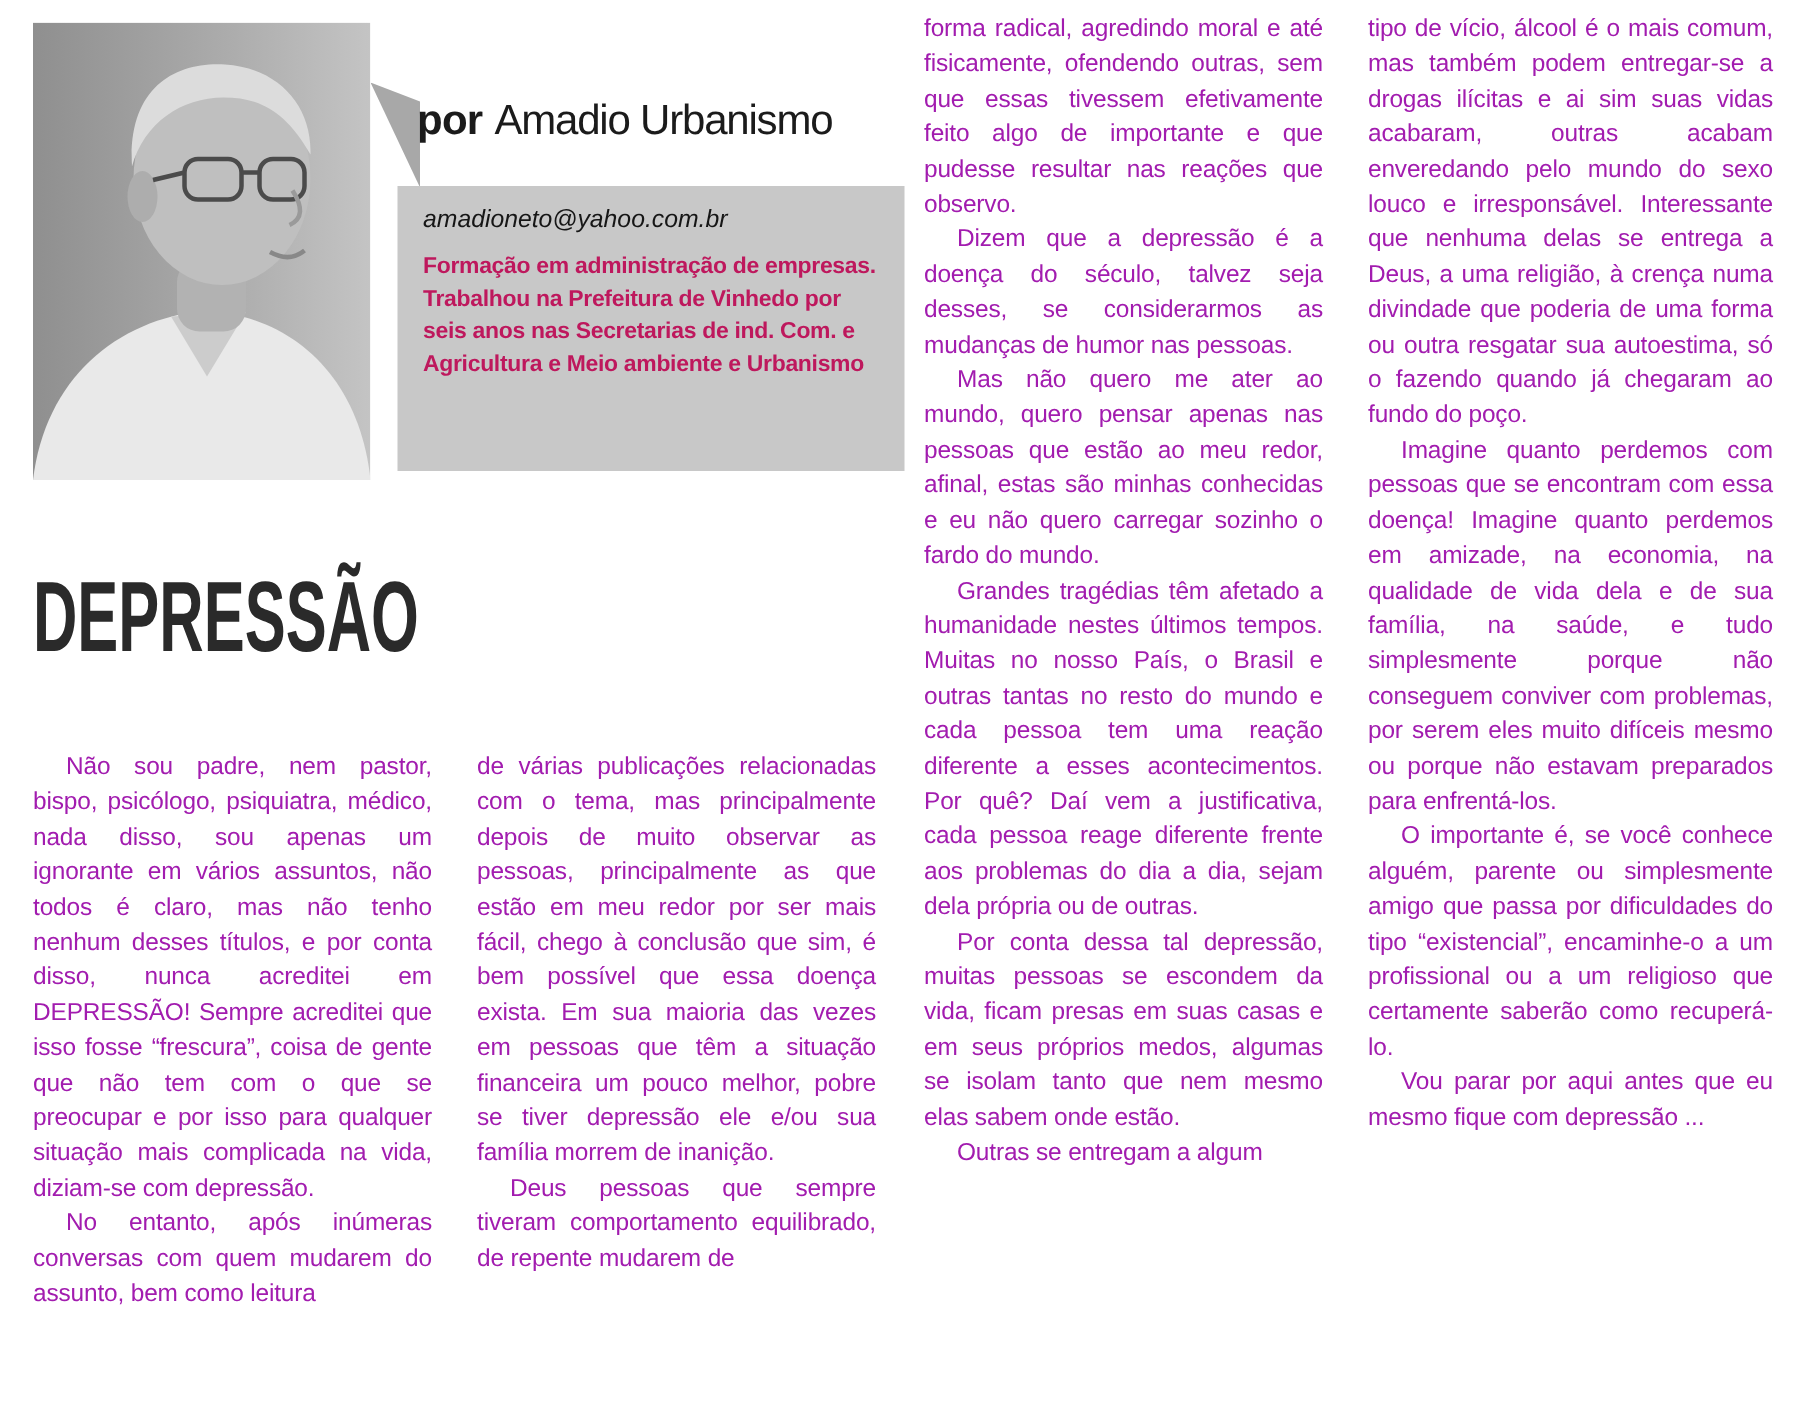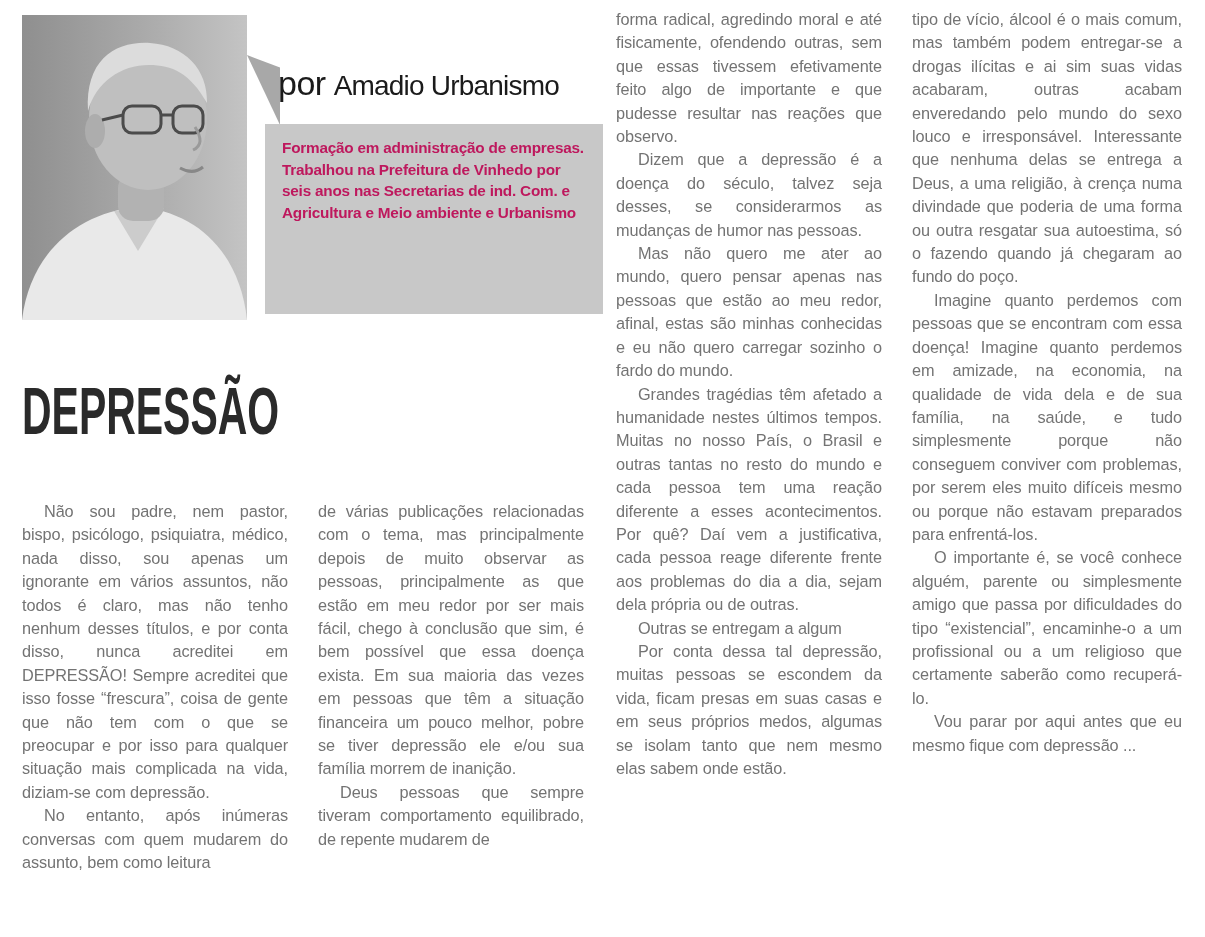--- a/index.html
+++ b/index.html
@@ -22,22 +22,22 @@
     overflow: hidden;
   }
 
   
   .byline {
     position: absolute;
     left: 278px; top: 64px;
     white-space: nowrap;
   }
   .byline .por {
-    font-weight: 400;
-    font-size: 34px;
+    font-weight: 700;
+    font-size: 28px;
     letter-spacing: -0.5px;
   }
   .byline .author {
     font-weight: 400;
     font-size: 28px;
     letter-spacing: -0.8px;
     margin-left: 8px;
   }
 
   
@@ -87,21 +87,21 @@
   }
 
   
   .col {
     position: absolute;
     width: 266px;
     font-size: 16.3px;
     line-height: 23.4px;
     text-align: justify;
     letter-spacing: -0.1px;
-    color: #737373;
+    color: #a21caf;
   }
   .col p { text-indent: 22px; margin: 0; }
   .col p.cont { text-indent: 0; }
   .col1 { left: 22px;  top: 500px; }
   .col2 { left: 318px; top: 500px; }
   .col3 { left: 616px; top: 8px; }
   .col4 { left: 912px; top: 8px; width: 270px; }
 </style>
 </head>
 <body>
@@ -143,42 +143,43 @@
     </svg>
   </div>
 
   <div class="tail"></div>
 
   <div class="byline">
     <span class="por">por</span><span class="author">Amadio Urbanismo</span>
   </div>
 
   <div class="infobox">
+    <div class="email">amadioneto@yahoo.com.br</div>
     <div class="bio">Formação em administração de empresas. Trabalhou na Prefeitura de Vinhedo por seis anos nas Secretarias de ind. Com. e Agricultura e Meio ambiente e Urbanismo</div>
   </div>
 
   <h1 class="title">DEPRESSÃO</h1>
 
   <div class="col col1">
     <p>Não sou padre, nem pastor, bispo, psicólogo, psiquiatra, médico, nada disso, sou apenas um ignorante em vários assuntos, não todos é claro, mas não tenho nenhum desses títulos, e por conta disso, nunca acreditei em DEPRESSÃO! Sempre acreditei que isso fosse “frescura”, coisa de gente que não tem com o que se preocupar e por isso para qualquer situação mais complicada na vida, diziam-se com depressão.</p>
     <p>No entanto, após inúmeras conversas com quem mudarem do assunto, bem como leitura</p>
   </div>
 
   <div class="col col2">
     <p class="cont">de várias publicações relacionadas com o tema, mas principalmente depois de muito observar as pessoas, principalmente as que estão em meu redor por ser mais fácil, chego à conclusão que sim, é bem possível que essa doença exista. Em sua maioria das vezes em pessoas que têm a situação financeira um pouco melhor, pobre se tiver depressão ele e/ou sua família morrem de inanição.</p>
     <p>Deus pessoas que sempre tiveram comportamento equilibrado, de repente mudarem de</p>
   </div>
 
   <div class="col col3">
     <p class="cont">forma radical, agredindo moral e até fisicamente, ofendendo outras, sem que essas tivessem efetivamente feito algo de importante e que pudesse resultar nas reações que observo.</p>
     <p>Dizem que a depressão é a doença do século, talvez seja desses, se considerarmos as mudanças de humor nas pessoas.</p>
     <p>Mas não quero me ater ao mundo, quero pensar apenas nas pessoas que estão ao meu redor, afinal, estas são minhas conhecidas e eu não quero carregar sozinho o fardo do mundo.</p>
     <p>Grandes tragédias têm afetado a humanidade nestes últimos tempos. Muitas no nosso País, o Brasil e outras tantas no resto do mundo e cada pessoa tem uma reação diferente a esses acontecimentos. Por quê? Daí vem a justificativa, cada pessoa reage diferente frente aos problemas do dia a dia, sejam dela própria ou de outras.</p>
+    <p>Por conta dessa tal depressão, muitas pessoas se escondem da vida, ficam presas em suas casas e em seus próprios medos, algumas se isolam tanto que nem mesmo elas sabem onde estão.</p>
     <p>Outras se entregam a algum</p>
-    <p>Por conta dessa tal depressão, muitas pessoas se escondem da vida, ficam presas em suas casas e em seus próprios medos, algumas se isolam tanto que nem mesmo elas sabem onde estão.</p>
   </div>
 
   <div class="col col4">
     <p class="cont">tipo de vício, álcool é o mais comum, mas também podem entregar-se a drogas ilícitas e ai sim suas vidas acabaram, outras acabam enveredando pelo mundo do sexo louco e irresponsável. Interessante que nenhuma delas se entrega a Deus, a uma religião, à crença numa divindade que poderia de uma forma ou outra resgatar sua autoestima, só o fazendo quando já chegaram ao fundo do poço.</p>
     <p>Imagine quanto perdemos com pessoas que se encontram com essa doença! Imagine quanto perdemos em amizade, na economia, na qualidade de vida dela e de sua família, na saúde, e tudo simplesmente porque não conseguem conviver com problemas, por serem eles muito difíceis mesmo ou porque não estavam preparados para enfrentá-los.</p>
     <p>O importante é, se você conhece alguém, parente ou simplesmente amigo que passa por dificuldades do tipo “existencial”, encaminhe-o a um profissional ou a um religioso que certamente saberão como recuperá-lo.</p>
     <p>Vou parar por aqui antes que eu mesmo fique com depressão ...</p>
   </div>
 
 </div>

